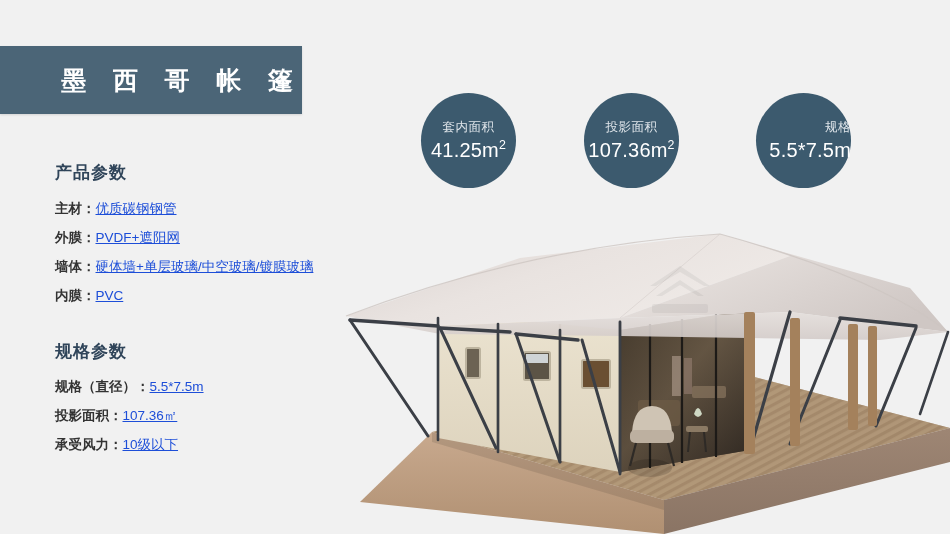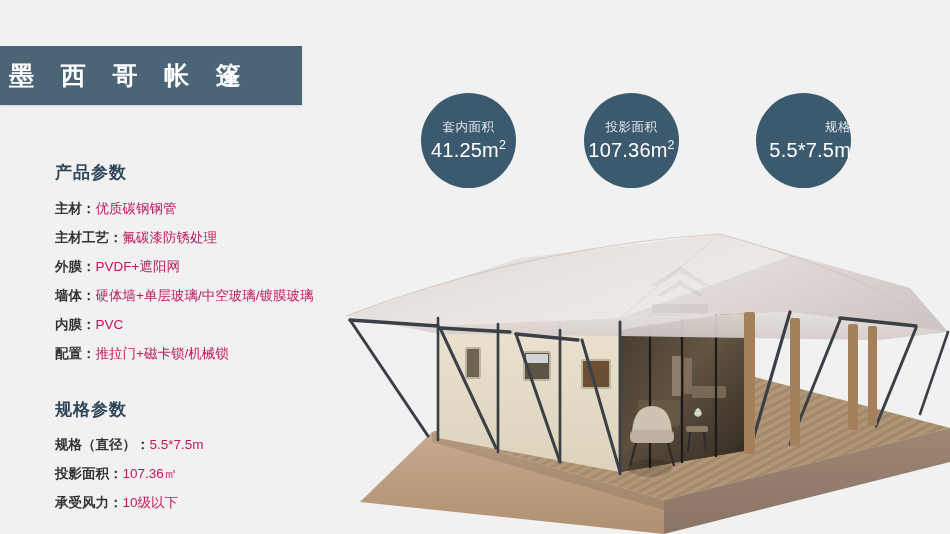--- a/index.html
+++ b/index.html
@@ -6,44 +6,44 @@
   body{
     width:950px;height:534px;
     background:#f2f2f2;
     font-family:"Liberation Sans","DejaVu Sans",sans-serif;
     overflow:hidden;position:relative;
   }
   .page{position:absolute;inset:0;background:#f1f1f1;}
 
   
   .title-banner{
-    position:absolute;left:0;top:46px;width:302px;height:59px;
+    position:absolute;left:0;top:46px;width:302px;height:68px;
     background:#4b6577;
-    display:flex;align-items:center;justify-content:flex-start;
+    display:flex;align-items:center;justify-content:flex-end;
     box-shadow:0 1px 2px rgba(0,0,0,.12);
   }
   .title-banner .txt{
     color:#ffffff;font-size:25px;font-weight:bold;
     letter-spacing:9px;text-indent:9px;
     font-family:"DejaVu Sans","Liberation Sans",sans-serif;
   }
 
   
   .spec-col{position:absolute;left:55px;top:164px;width:330px;}
   .sec-head{
     font-size:17px;font-weight:bold;color:#2f4459;
     letter-spacing:1px;margin:0 0 11px 0;line-height:1.1;
   }
   .sec-head.second{margin-top:33px;}
   .spec-row{
     font-size:13.5px;line-height:29px;color:#545454;
     white-space:nowrap;
   }
   .spec-row .k{font-weight:bold;color:#333333;}
-  .spec-row .v{color:#be185d;}
+  .spec-row .v{color:#1d4ed8;text-decoration:underline;}
   sup.sq{font-size:.62em;vertical-align:super;line-height:0;}
 
   
   .circles{position:absolute;left:4px;top:0;width:950px;height:534px;pointer-events:none;}
   .badge{
     position:absolute;width:95px;height:95px;border-radius:50%;
     background:#3c5a6e;color:#fff;
     display:flex;flex-direction:column;align-items:center;justify-content:center;
     pointer-events:auto;
   }
@@ -67,33 +67,27 @@
   </div>
 
   <div class="spec-col">
 
     <div class="sec-head">产品参数</div>
 
     <div class="spec-row">
       <span class="k">主材：</span><span class="v">优质碳钢钢管</span>
     </div>
     <div class="spec-row">
-      <span class="k">主材工艺：</span><span class="v">氟碳漆防锈处理</span>
-    </div>
-    <div class="spec-row">
       <span class="k">外膜：</span><span class="v">PVDF+遮阳网</span>
     </div>
     <div class="spec-row">
       <span class="k">墙体：</span><span class="v">硬体墙+单层玻璃/中空玻璃/镀膜玻璃</span>
     </div>
     <div class="spec-row">
       <span class="k">内膜：</span><span class="v">PVC</span>
-    </div>
-    <div class="spec-row">
-      <span class="k">配置：</span><span class="v">推拉门+磁卡锁/机械锁</span>
     </div>
 
     <div class="sec-head second">规格参数</div>
 
     <div class="spec-row">
       <span class="k">规格（直径）：</span><span class="v">5.5*7.5m</span>
     </div>
     <div class="spec-row">
       <span class="k">投影面积：</span><span class="v">107.36㎡</span>
     </div>

